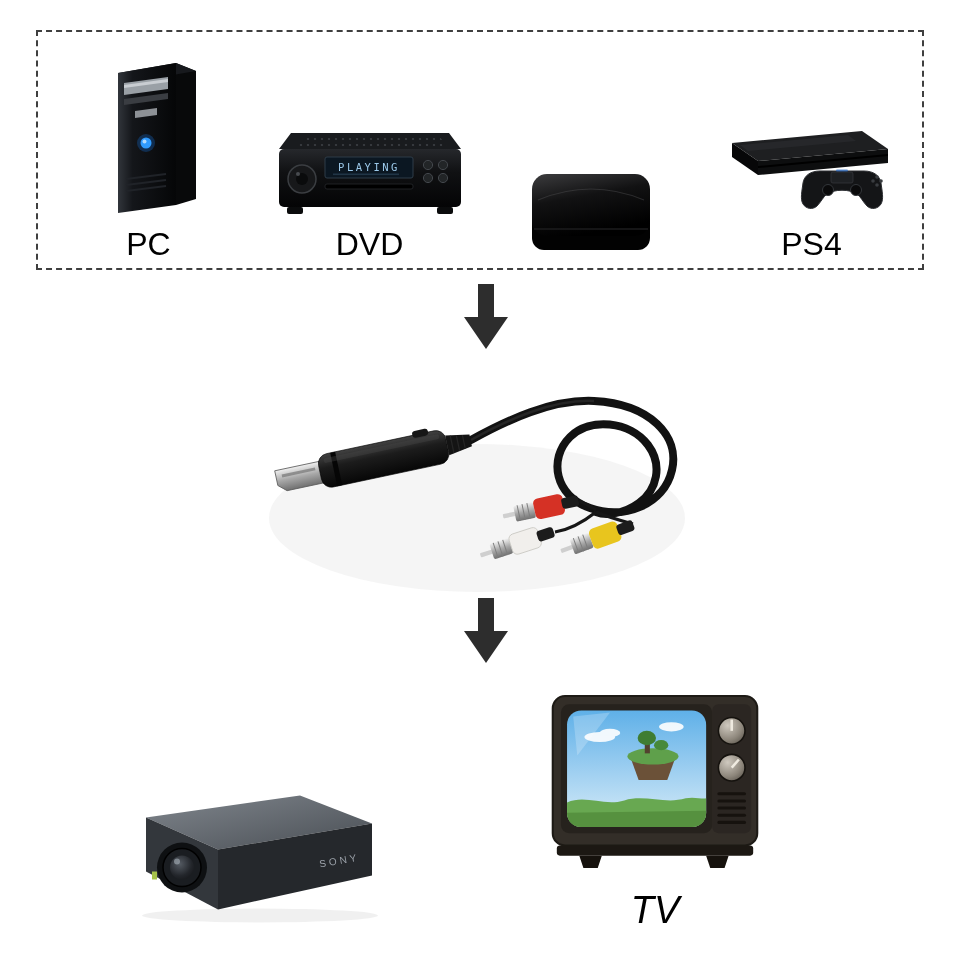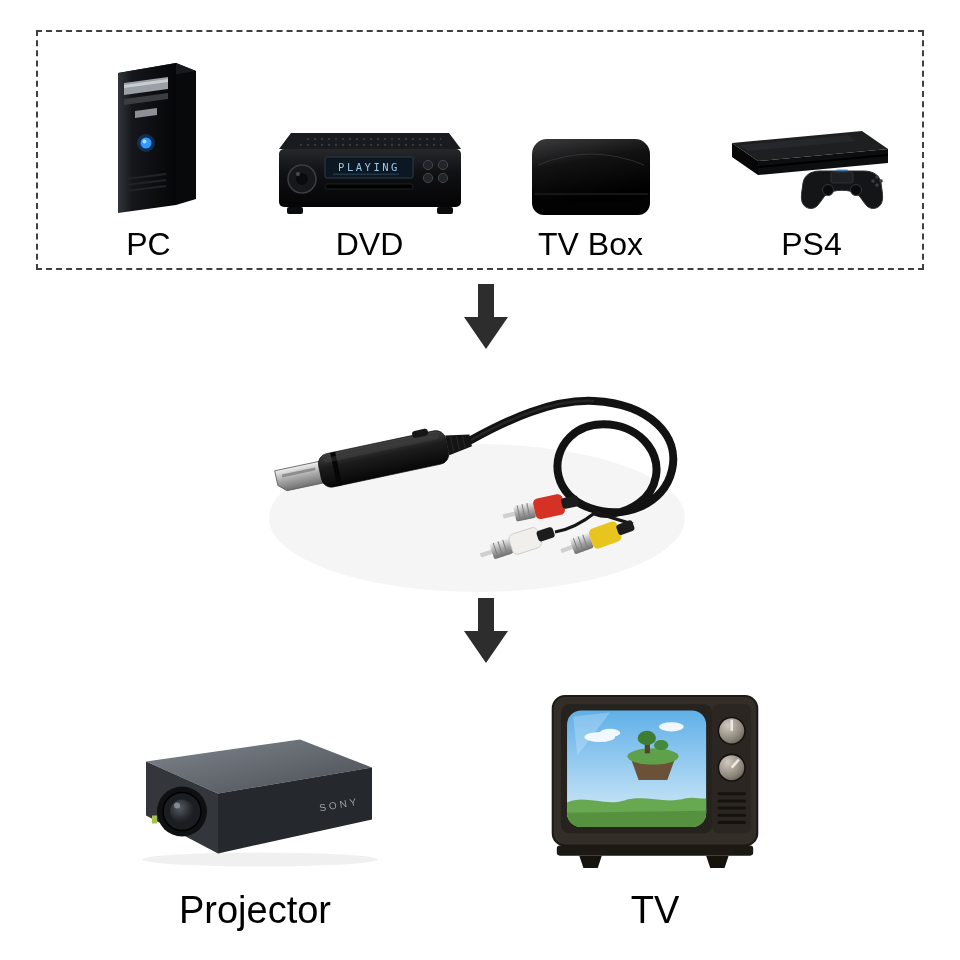--- a/index.html
+++ b/index.html
@@ -20,21 +20,21 @@
   .device-label { font-size: 32px; color: #000; line-height: 1.1; }
   .arrow { position: absolute; width: 46px; height: 66px; }
   .arrow-1 { left: 463px; top: 284px; }
   .arrow-2 { left: 463px; top: 598px; }
   .cable-wrap { position: absolute; left: 252px; top: 360px; }
   .output-col {
     position: absolute; top: 690px; height: 242px;
     display: flex; flex-direction: column; align-items: center; justify-content: flex-end;
   }
   .output-projector { left: 95px; width: 320px; }
-  .output-tv { left: 540px; width: 230px; }
+  .output-tv { left: 540px; width: 230px; font-style: italic; }
   .output-label { font-size: 38px; color: #000; margin-top: 14px; line-height: 1.1; }
 </style>
 </head>
 <body>
 
 <div class="canvas">
 
   <div class="source-box">
 
     <div class="source-cell">
@@ -112,21 +112,20 @@
                 <stop offset="0.45" stop-color="#121213"></stop>
                 <stop offset="1" stop-color="#000000"></stop>
             </linearGradient>
           </defs>
           <rect x="10" y="44" width="118" height="48" rx="12" fill="#020202"></rect>
           <rect x="10" y="16" width="118" height="62" rx="15" fill="url(#tbT)"></rect>
           <path d="M16,42 Q69,20 122,42" stroke="#4a4a4c" stroke-width="1.2" fill="none" opacity="0.5"></path>
           <rect x="12" y="70" width="114" height="2" fill="#1a1a1b" opacity="0.8"></rect>
         </svg>
       </div>
-      <div class="device-label">TV Box</div>
     </div>
 
     <div class="source-cell">
       <div class="device-art">
         <svg width="168" height="120" viewBox="0 0 168 120">
           <polygon points="4,40 134,28 160,46 30,58" fill="#1e1f21"></polygon>
           <polygon points="12,42 120,32 128,38 20,48" fill="#2b2d30" opacity="0.6"></polygon>
           <polygon points="4,40 30,58 30,72 4,54" fill="#070708"></polygon>
           <polygon points="30,58 160,46 160,60 30,72" fill="#0d0e0f"></polygon>
           <polygon points="30,63 160,51 160,53 30,65" fill="#000000"></polygon>
@@ -255,21 +254,20 @@
         <polygon points="36,42 108,74 108,134 36,96" fill="#33373c"></polygon>
         <polygon points="108,74 262,48 262,100 108,134" fill="#25282c"></polygon>
         <circle cx="72" cy="92" r="25" fill="#0e1012"></circle>
         <circle cx="72" cy="92" r="19" fill="#1a1d21" stroke="#000000" stroke-width="1.5"></circle>
         <circle cx="72" cy="92" r="12" fill="url(#pjLens)"></circle>
         <circle cx="67" cy="86" r="3" fill="#aab4bd" opacity="0.6"></circle>
         <rect x="42" y="96" width="5" height="8" fill="#a6c24a"></rect>
         <text x="210" y="92" font-size="10" fill="#9aa0a8" letter-spacing="3" transform="rotate(-10 210 92)">SONY</text>
       </svg>
     </div>
-    <div class="output-label">Projector</div>
   </div>
 
   <div class="output-col output-tv">
     <div class="device-art">
       <svg width="212" height="180" viewBox="0 0 204 176">
         <defs>
           <linearGradient id="sky" x1="0" y1="0" x2="0" y2="1">
             <stop offset="0" stop-color="#5fb0e8"></stop>
               <stop offset="0.6" stop-color="#a8d4f2"></stop>
               <stop offset="1" stop-color="#d8ecf8"></stop>

